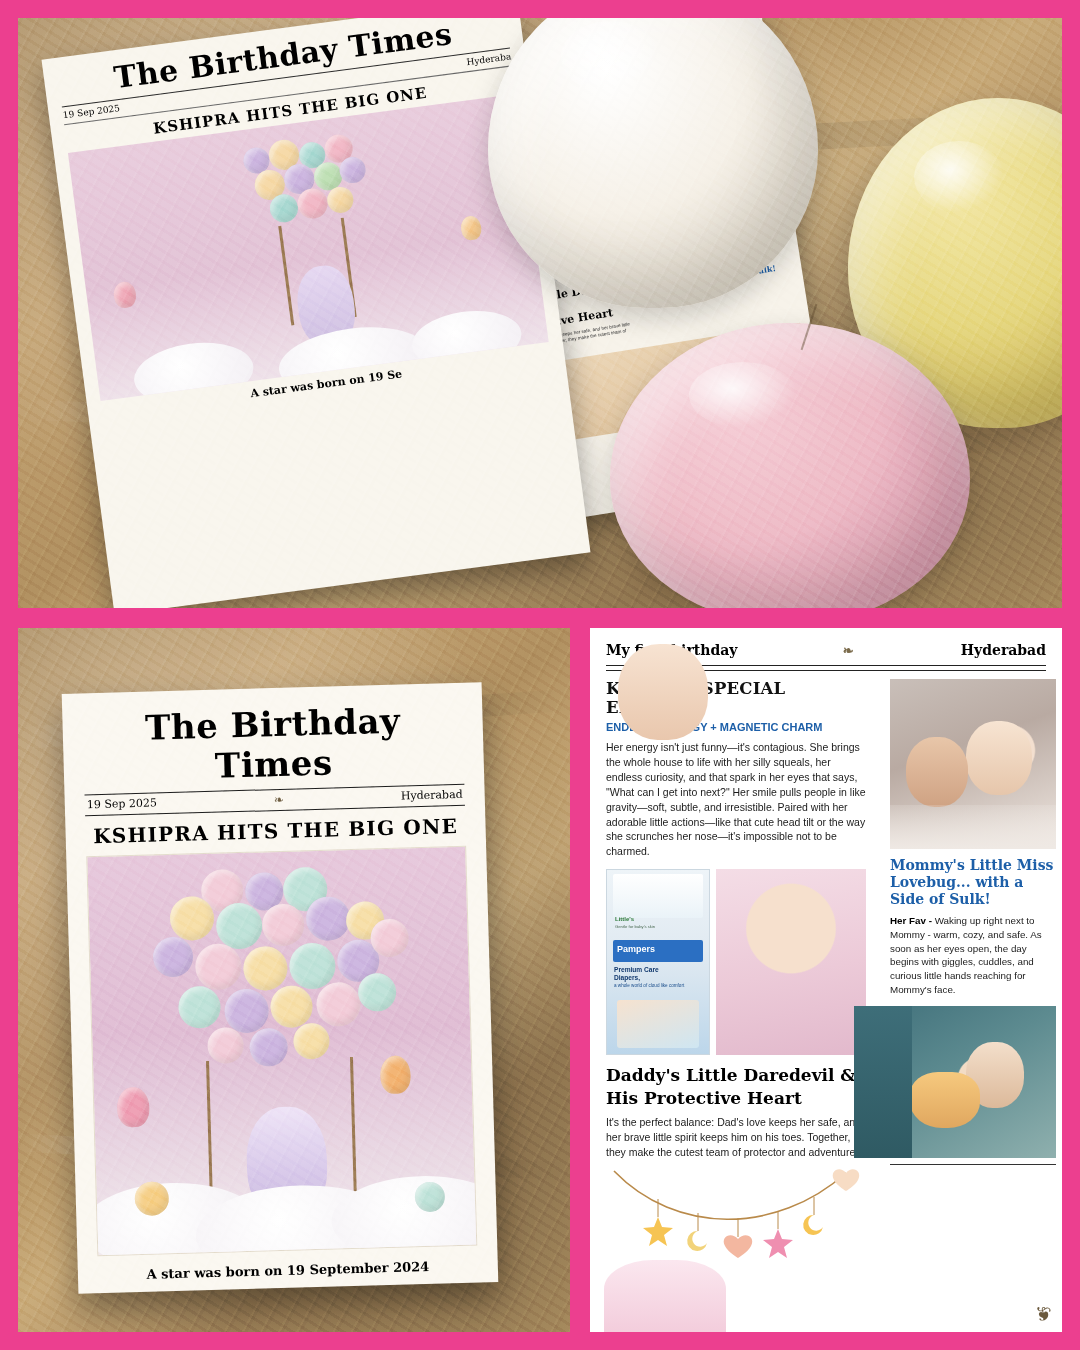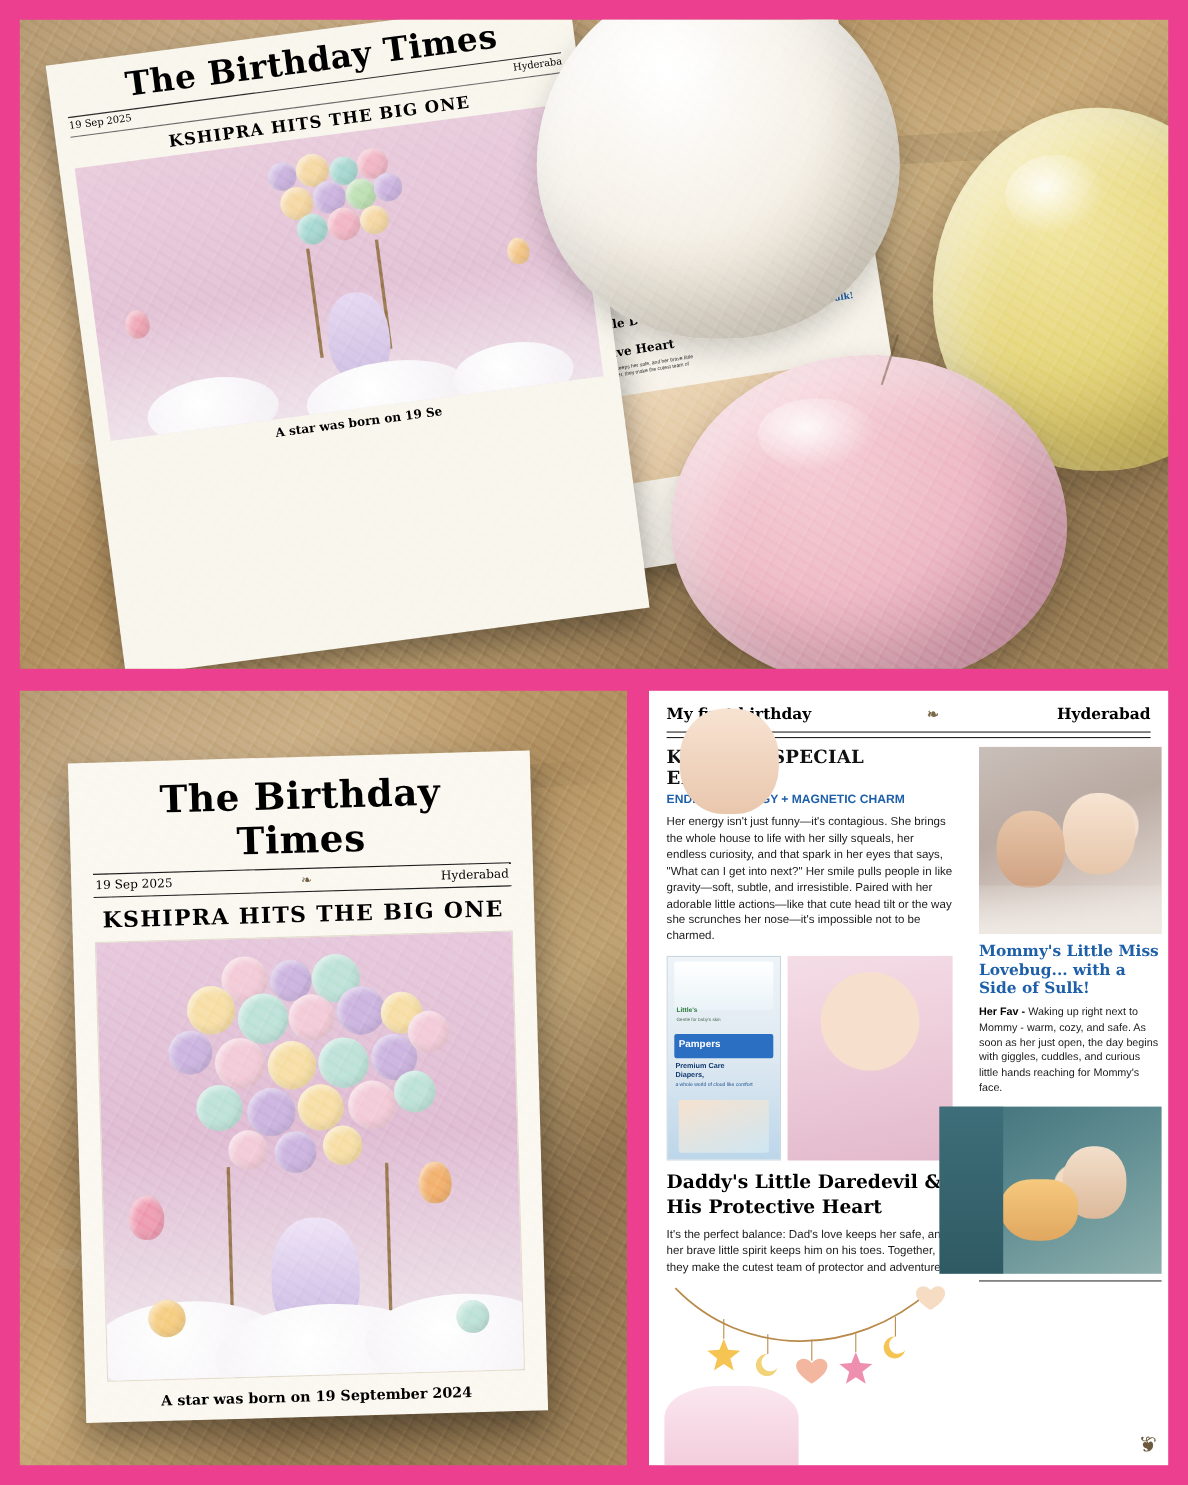--- a/index.html
+++ b/index.html
@@ -450,21 +450,21 @@
 
       <div class="col-right">
         <div class="ph-mom photo">
           <div style="position:absolute;left:76px;top:42px;width:66px;height:74px;border-radius:46%;background:linear-gradient(180deg,#f7e4d2,#e6c6ab);"></div>
           <div style="position:absolute;left:16px;top:58px;width:62px;height:70px;border-radius:46%;background:linear-gradient(180deg,#e8c6a9,#cfa283);"></div>
           <div style="position:absolute;left:0;bottom:0;width:166px;height:44px;background:linear-gradient(180deg,rgba(240,236,232,0.2),#efe9e4);"></div>
         </div>
 
         <div class="sub-h">Mommy's Little Miss Lovebug... with a Side of Sulk!</div>
         <div class="mini">
-          <b>Her Fav -</b><span> Waking up right next to Mommy - warm, cozy, and safe. As soon as her just open, the day begins with giggles, cuddles, and curious little hands reaching for Mommy's face.</span>
+          <b>Her Fav -</b><span> Waking up right next to Mommy - warm, cozy, and safe. As soon as her eyes open, the day begins with giggles, cuddles, and curious little hands reaching for Mommy's face.</span>
         </div>
 
         <div class="ph-fam photo" style="margin-top:10px; margin-left:-36px; width:202px;">
           <div style="position:absolute;left:112px;top:36px;width:58px;height:66px;border-radius:46%;background:linear-gradient(180deg,#f3dfcb,#dcb99a);"></div>
           <div style="position:absolute;left:56px;top:66px;width:70px;height:56px;border-radius:40% 40% 46% 46%;background:linear-gradient(180deg,#f6c97e,#e0a75f);"></div>
           <div style="position:absolute;left:0;top:0;width:58px;height:152px;background:linear-gradient(180deg,#3e6e79,#2f5a63);"></div>
         </div>
 
         <div class="br-foot-rule"></div>
         <div class="corner-orn">❦</div>

